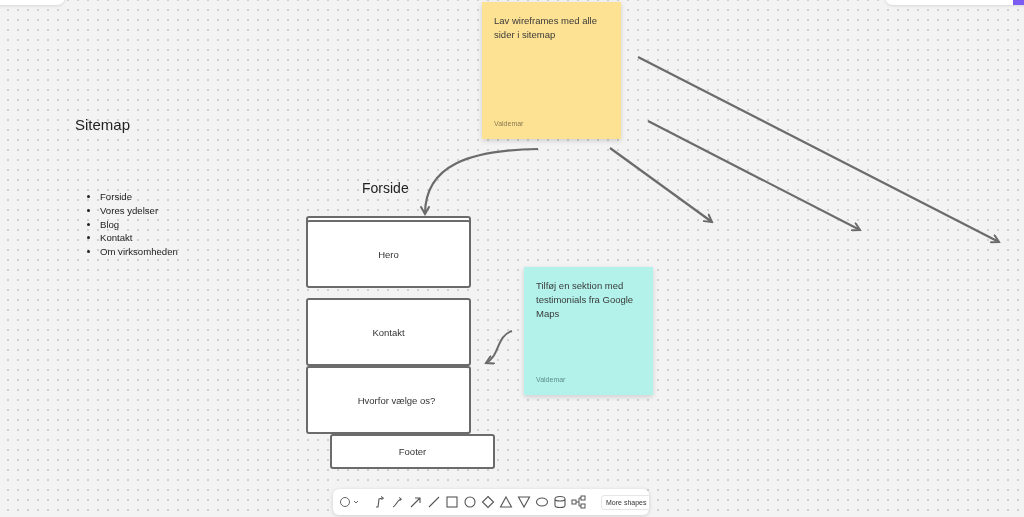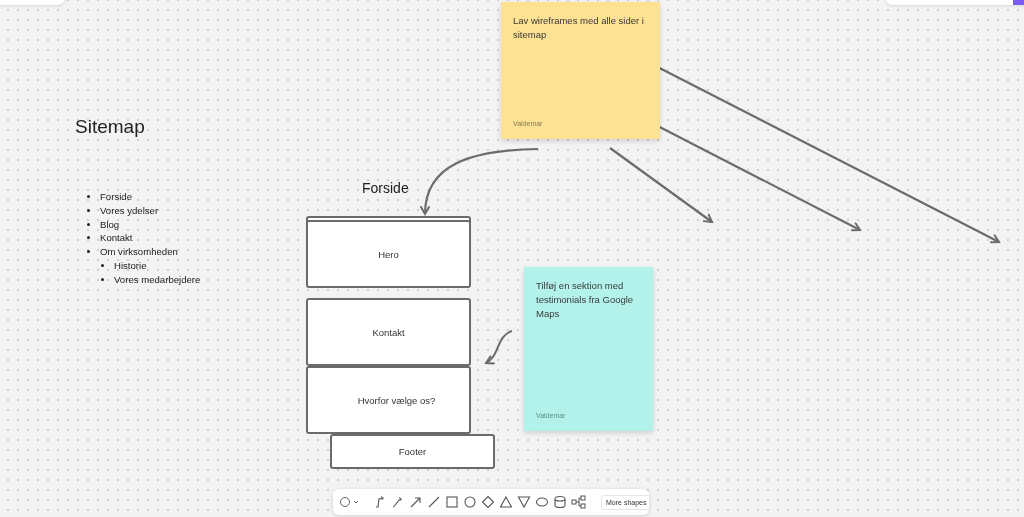--- a/index.html
+++ b/index.html
@@ -16,33 +16,33 @@
   .top-panel-left {
     left:-10px; top:-20px; width:75px; height:25px; background:#fff;
     border-radius:0 0 8px 0; box-shadow:0 1px 3px rgba(0,0,0,0.12);
   }
   .top-panel-right {
     left:885px; top:-20px; width:150px; height:25px; background:#fff;
     border-radius:0 0 0 8px; box-shadow:0 1px 3px rgba(0,0,0,0.12); overflow:hidden;
   }
   .top-panel-right .accent { position:absolute; right:0; top:0; width:22px; height:100%; background:#7b5cf0; }
 
-  .sitemap-title { left:75px; top:116px; font-size:19px; color:#222; }
+  .sitemap-title { left:75px; top:116px; font-size:15px; color:#222; }
   .sitemap-list { left:86px; top:190px; font-size:9.6px; color:#222; line-height:13.8px; }
   .sitemap-list ul { margin:0; padding-left:14px; list-style:disc; }
   .sitemap-list ul ul { padding-left:14px; }
   .sitemap-list li { margin:0; }
 
   .sticky {
     position:absolute; box-shadow:0 2px 5px rgba(0,0,0,0.15);
   }
   .sticky .text { position:absolute; left:12px; top:12px; right:10px; font-size:9.5px; line-height:14px; color:#3a3a3a; }
   .sticky .author { position:absolute; left:12px; bottom:12px; font-size:7px; color:#8a7a50; }
-  .sticky-yellow { left:482px; top:2px; width:159px; height:137px; background:#fde293;margin-left:19px; }
-  .sticky-cyan { left:524px; top:267px; width:129px; height:164px; background:#b2f2ea; }
+  .sticky-yellow { left:482px; top:2px; width:139px; height:137px; background:#fde293; }
+  .sticky-cyan { left:524px; top:267px; width:129px; height:128px; background:#b2f2ea; }
   .sticky-cyan .author { color:#5f8f8a; }
 
   .forside-title { left:362px; top:180px; font-size:14px; color:#222; }
 
   .wf-box {
     position:absolute; left:306px; width:165px; background:#fff;
     border:2px solid #6b6b6b; border-radius:3px;
     display:flex; align-items:center; justify-content:center;
     font-size:9.5px; color:#333; box-sizing:border-box;
   }
@@ -93,24 +93,20 @@
 
 <div class="abs sitemap-title">Sitemap</div>
 <div class="abs sitemap-list">
   <ul>
     <li>Forside</li>
     <li><span>Vores ydelser</span>
     </li>
     <li>Blog</li>
     <li>Kontakt</li>
     <li><span>Om virksomheden</span>
-      <ul>
-        <li>Historie</li>
-        <li>Vores medarbejdere</li>
-      </ul>
     </li>
   </ul>
 </div>
 
 <div class="sticky sticky-yellow">
   <div class="text">Lav wireframes med alle sider i sitemap</div>
   <div class="author">Valdemar</div>
 </div>
 <div class="sticky sticky-cyan">
   <div class="text">Tilføj en sektion med testimonials fra Google Maps</div>

